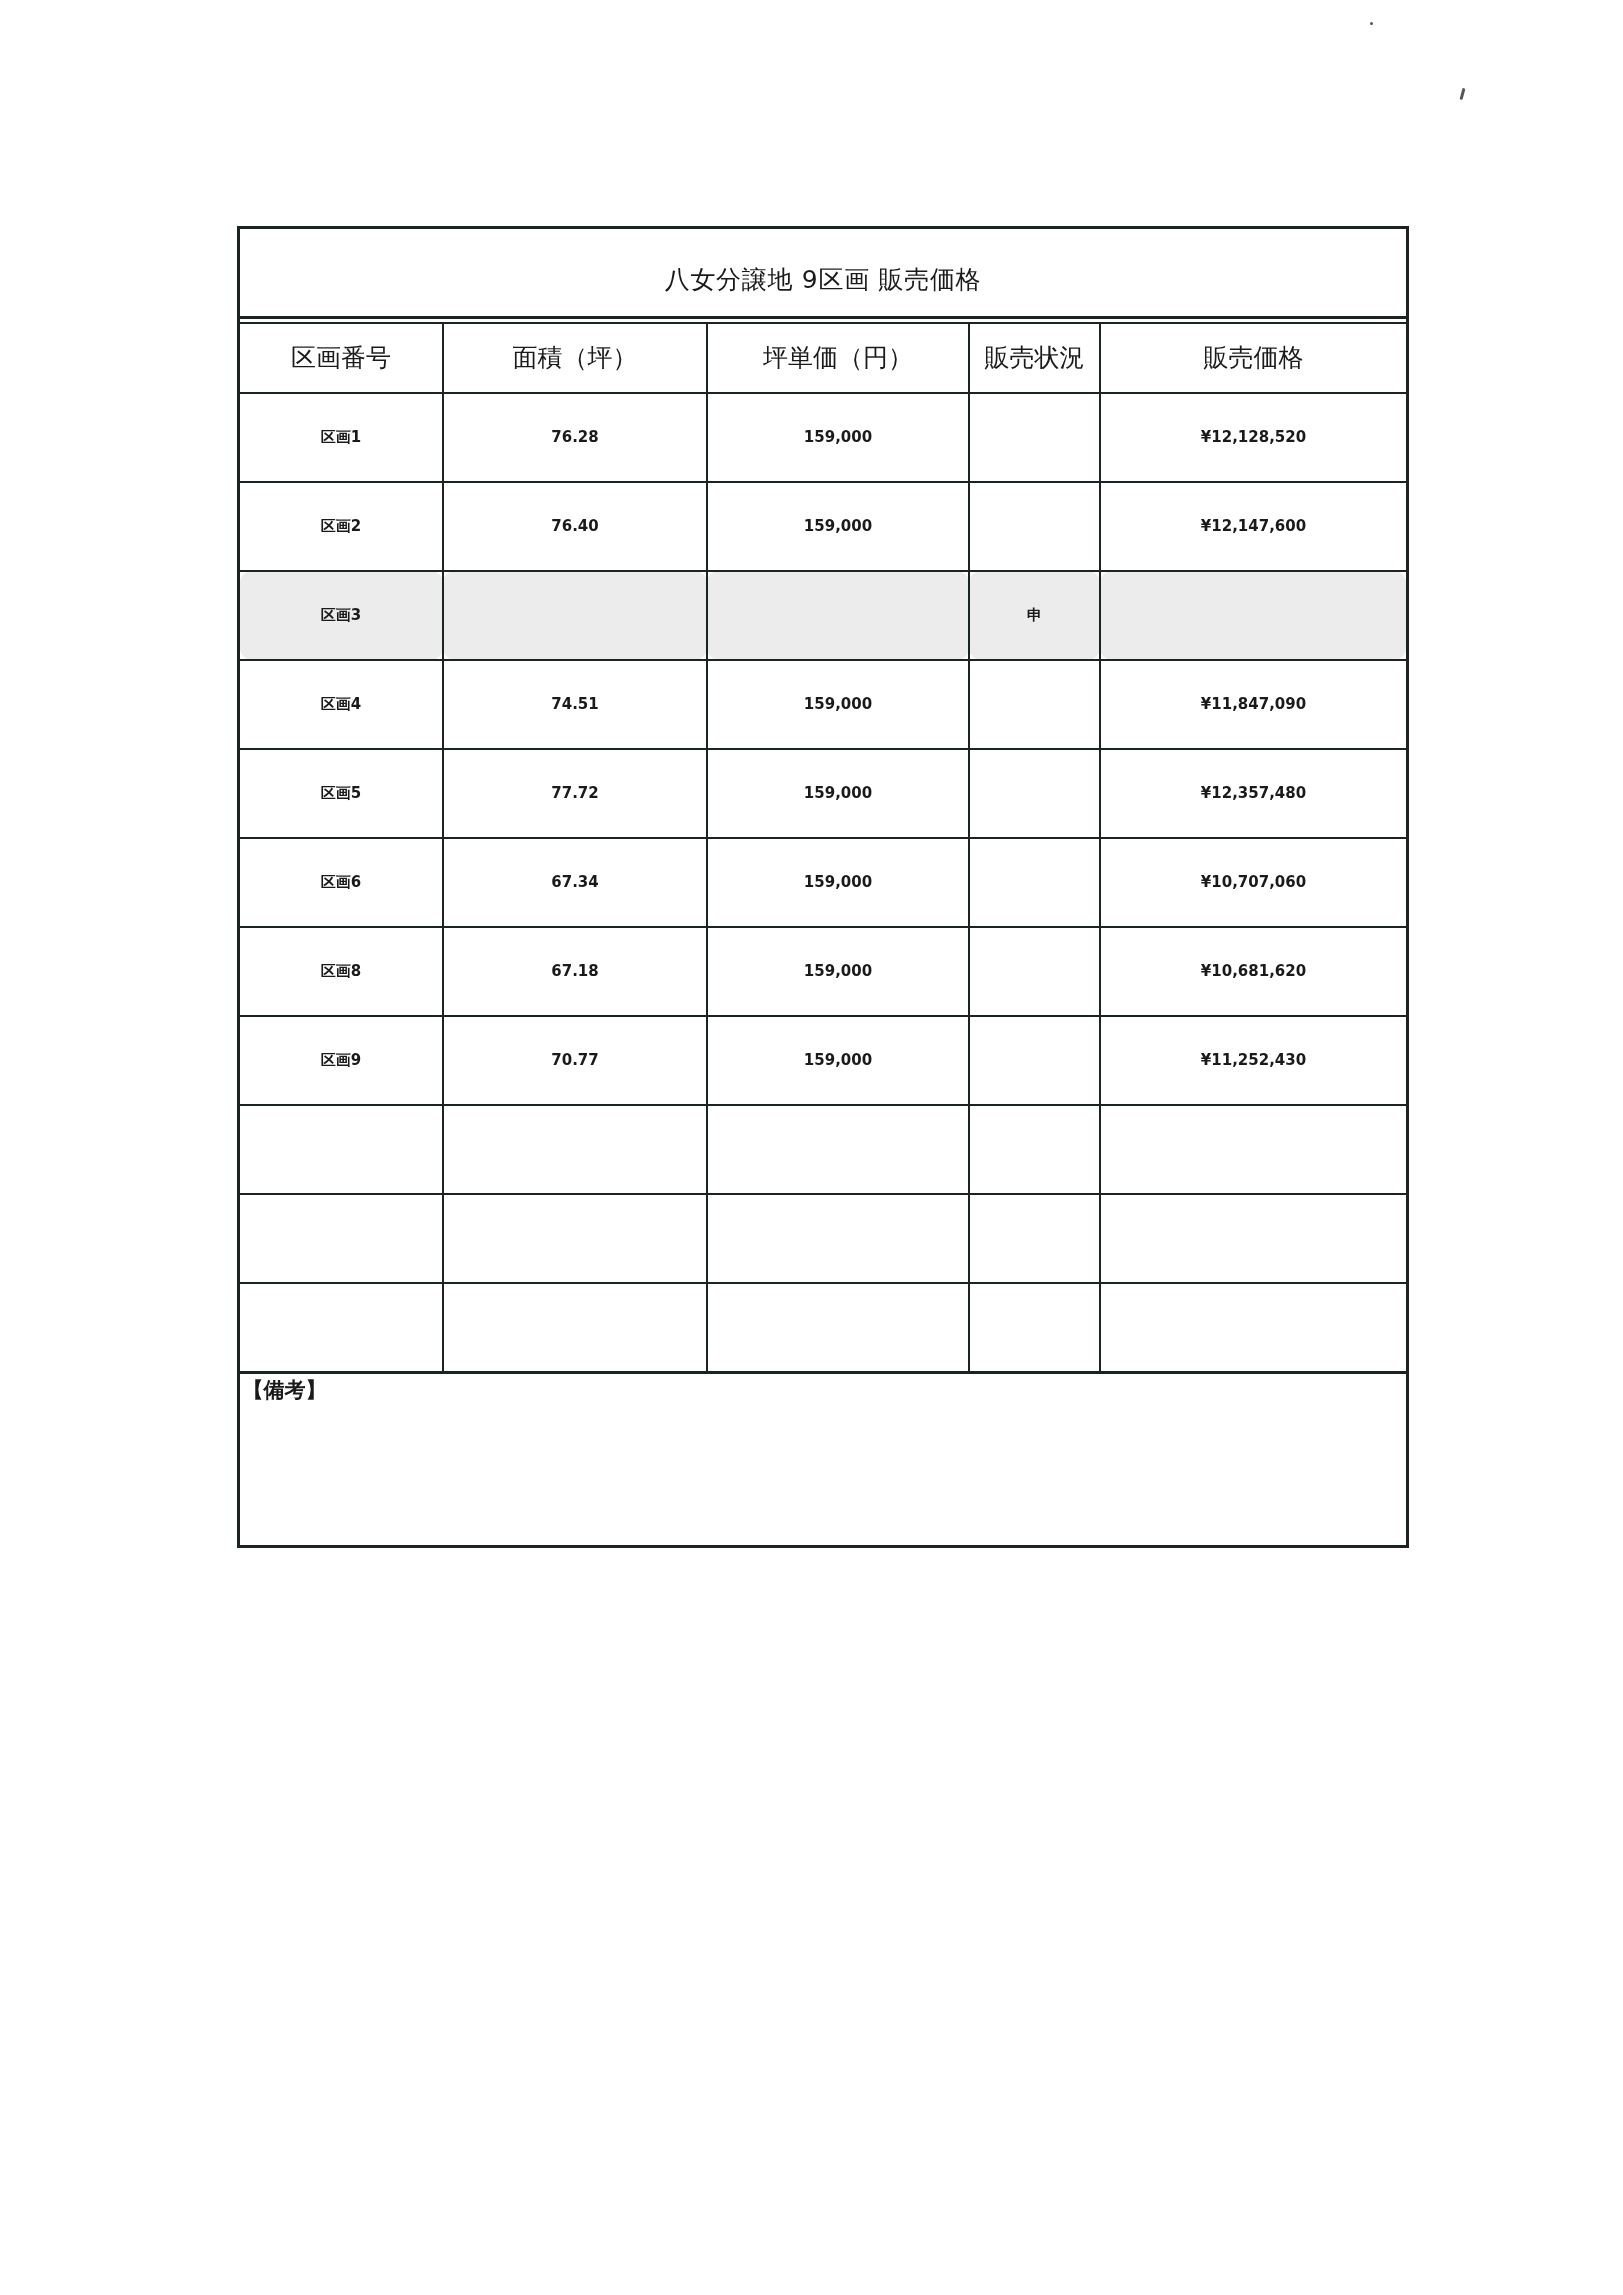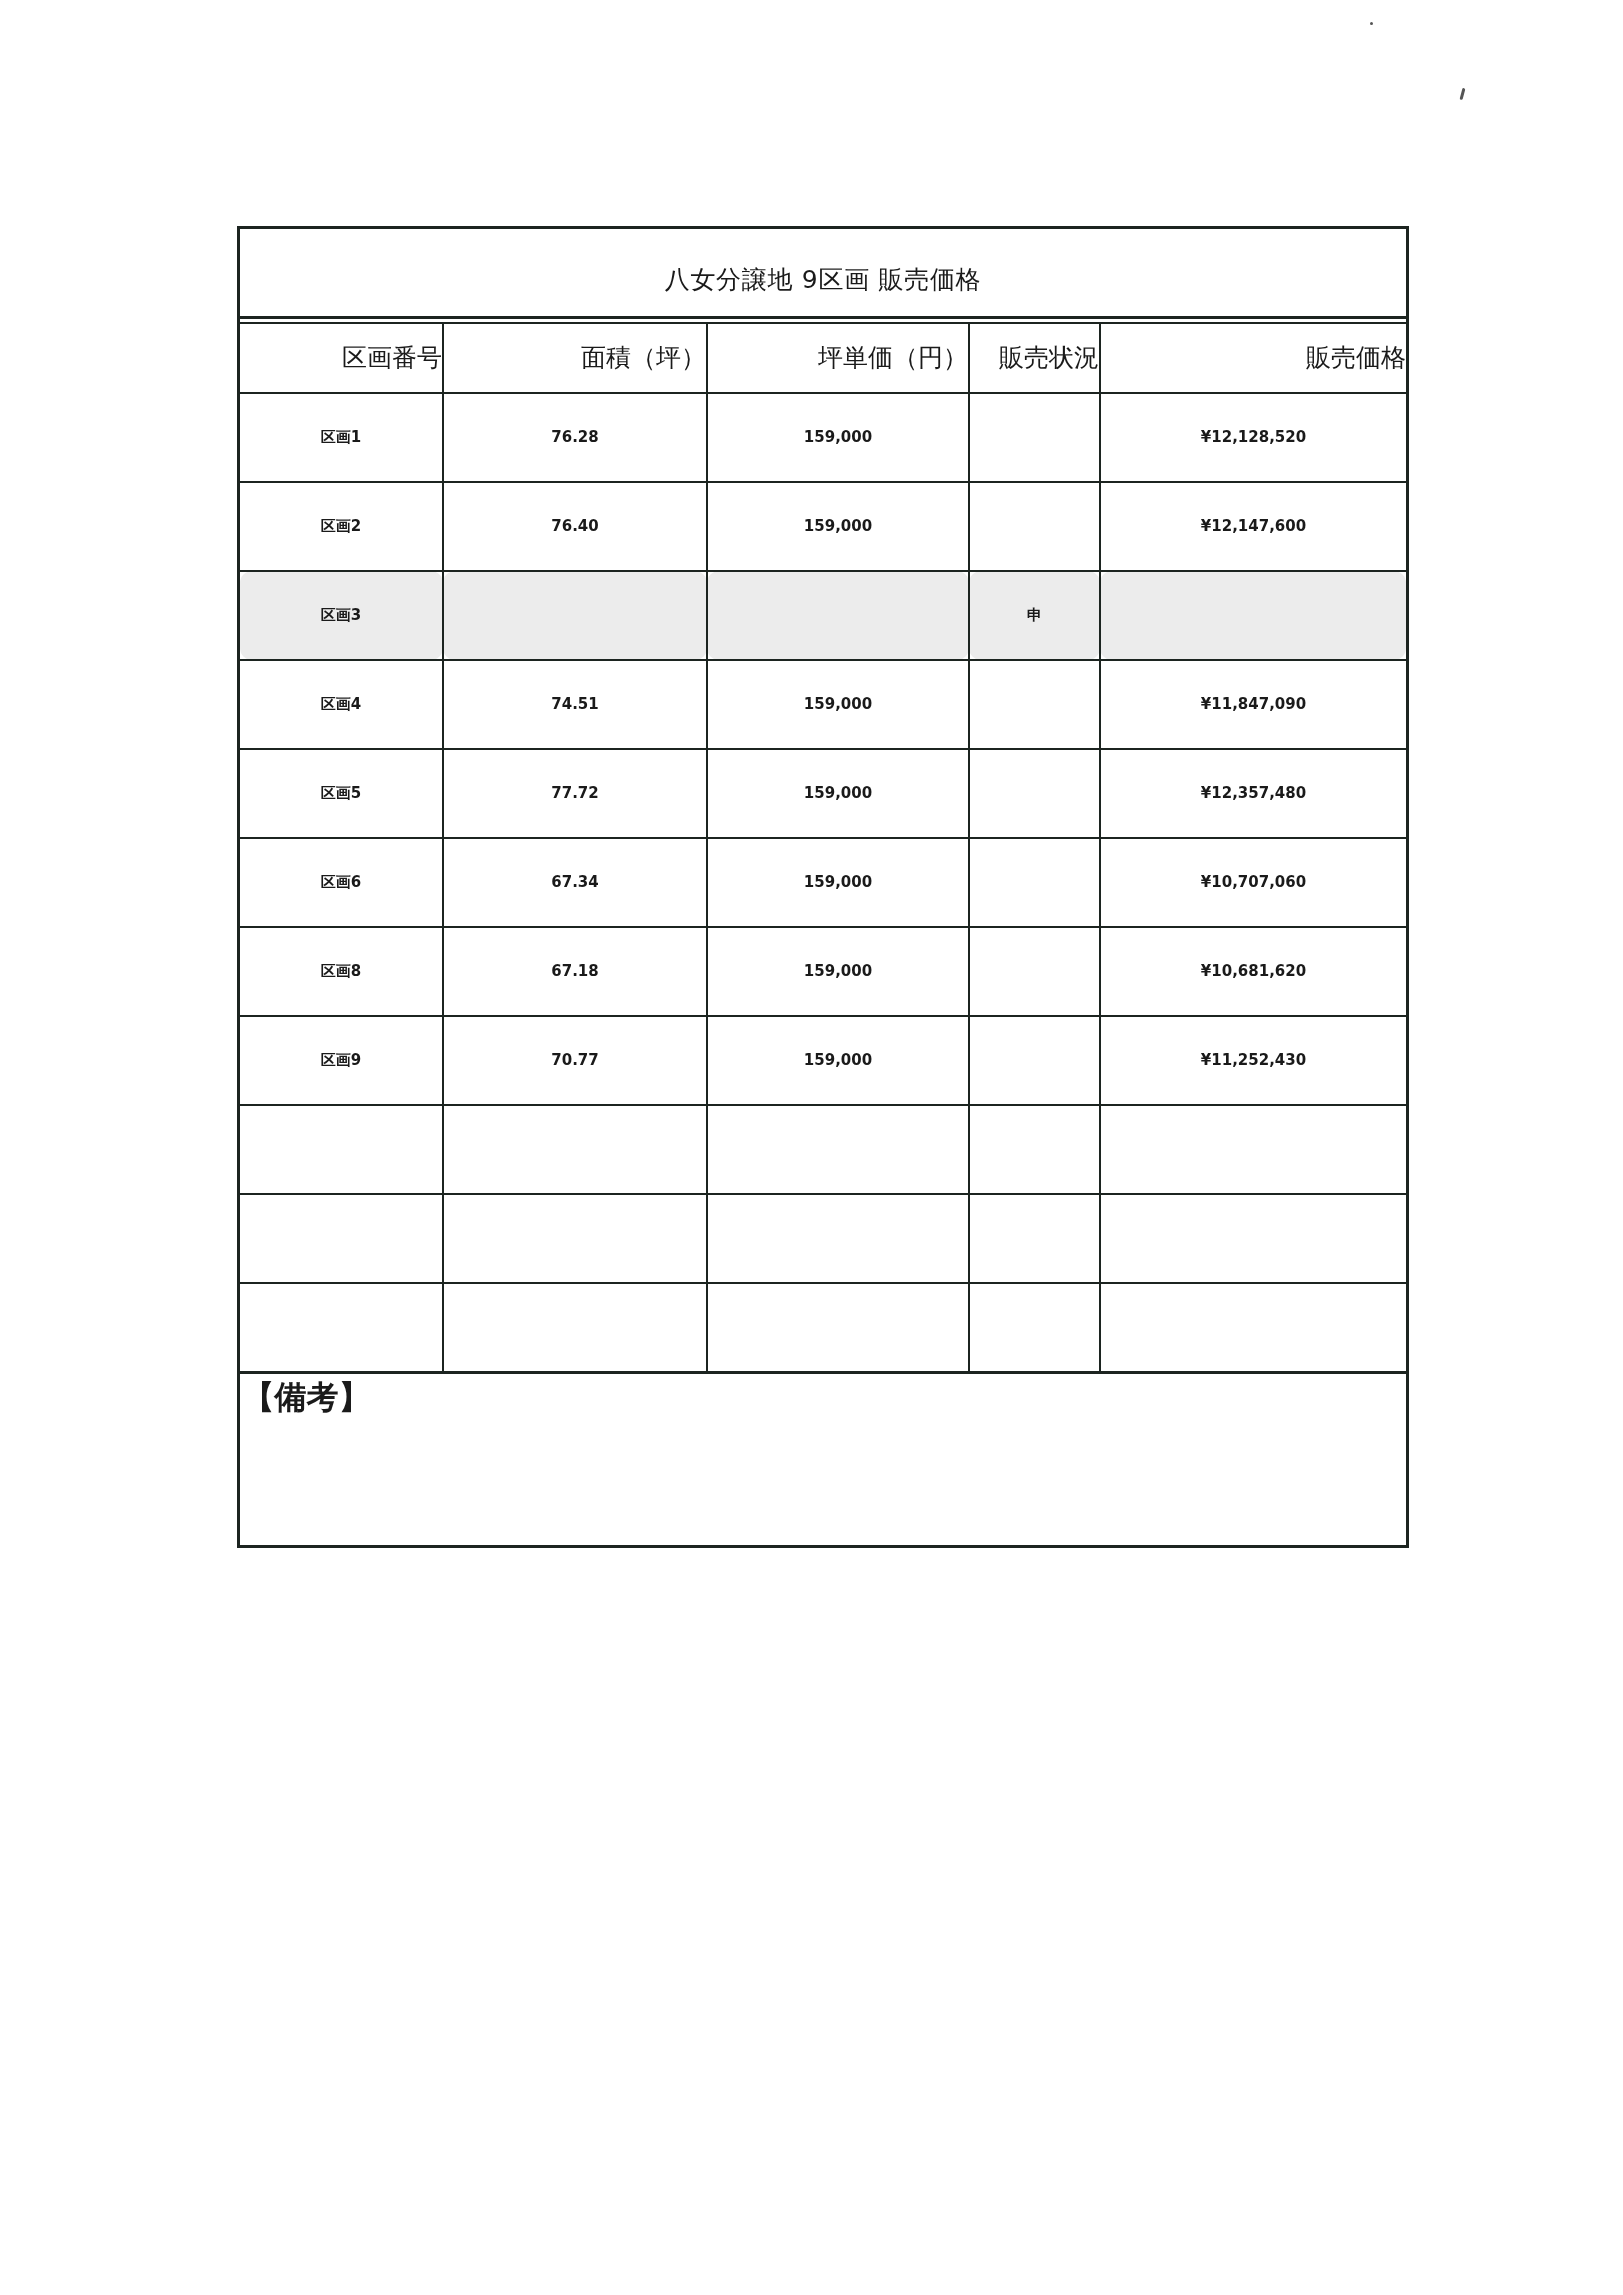--- a/index.html
+++ b/index.html
@@ -26,28 +26,28 @@
     col.c4 { width: 131px; }
     col.c5 { width: auto; }
     th, td {
       border-left: 2px solid #1c2420; border-right: 2px solid #1c2420;
       border-bottom: 2.6px solid #1c2420;
       text-align: center; vertical-align: middle; padding: 0;
       font-weight: normal;
     }
     th:first-child, td:first-child { border-left: none; }
     th:last-child, td:last-child { border-right: none; }
-    th { height: 68px; font-size: 25px; text-align: right; }
+    th { height: 68px; font-size: 25px; }
     td { height: 87px; font-size: 15px; font-weight: bold; }
     tr.shaded td { background: #ececec; border-radius: 12px; }
     .remarks {
       height: 171px; border-top: 1.3px solid #1c2420; position: relative;
     }
     .remarks-label {
-      position: absolute; left: 2.6px; top: 2.6px; font-size: 32px; font-weight: bold; text-align: center;
+      position: absolute; left: 2.6px; top: 2.6px; font-size: 21px; font-weight: bold; text-align: center;
     }
     .speck { position: absolute; background: #555; border-radius: 50%; }
   </style>
 </head>
 <body>
 
 <div class="sheet">
   <div class="title-row">八女分譲地  9区画  販売価格</div>
   <div class="gap"></div>
   <table>

